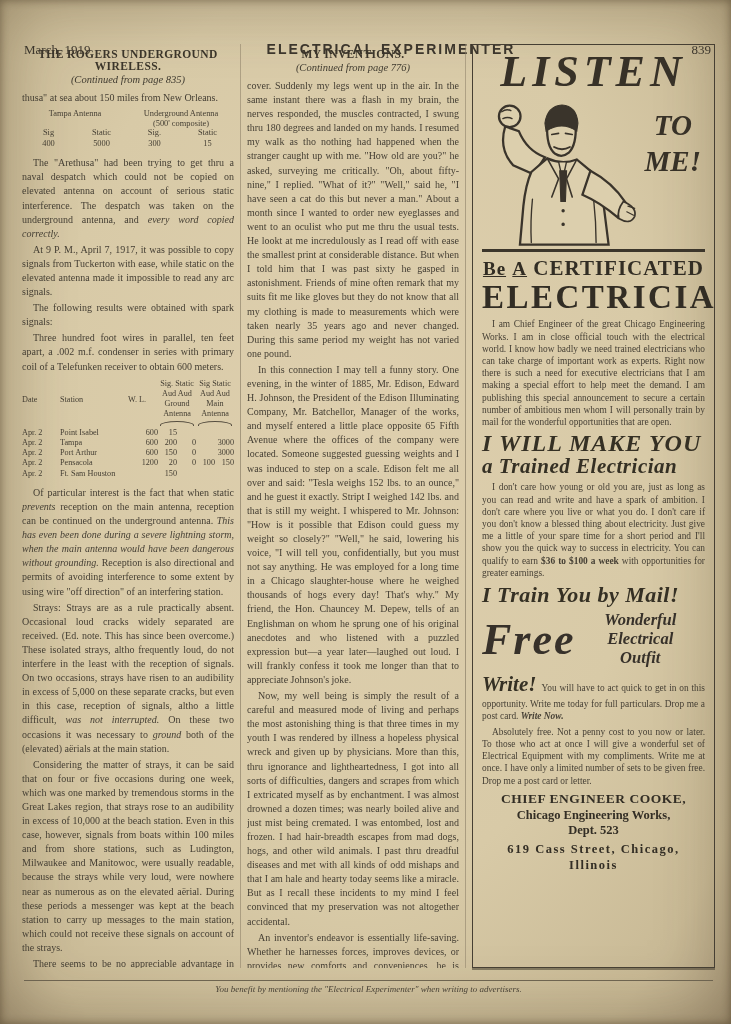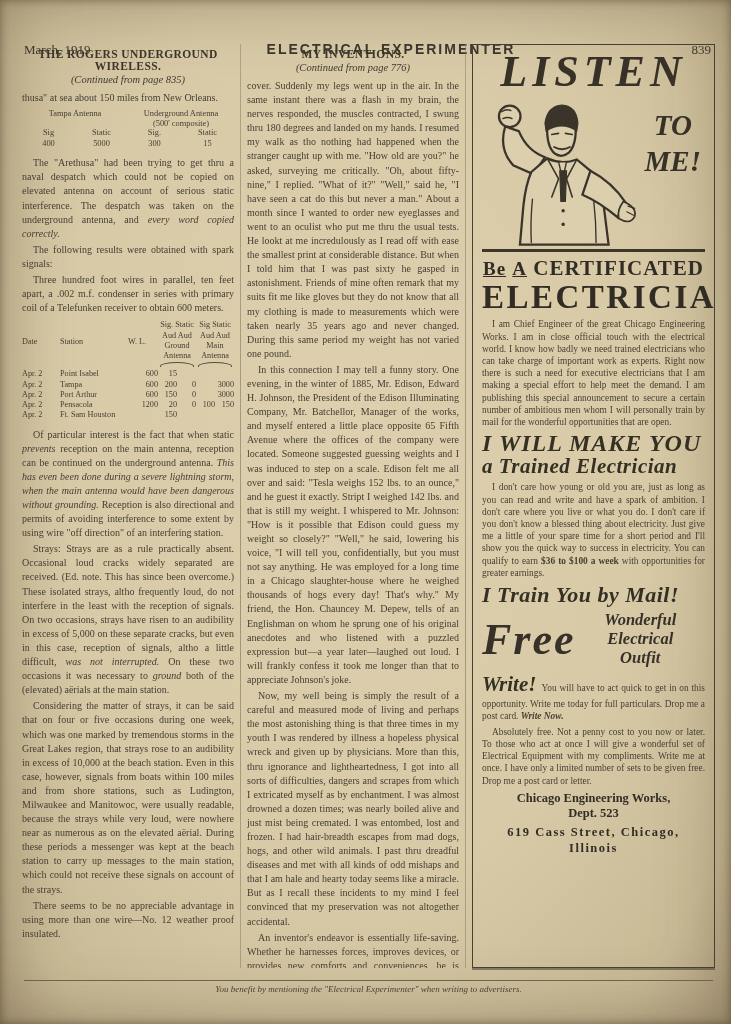--- a/index.html
+++ b/index.html
@@ -142,20 +142,21 @@
         </div>
         <div class="t1-row">
           <span>400</span>
           <span>5000</span>
           <span>300</span>
           <span>15</span>
         </div>
       </div>
 
       <p><span>The "Arethusa" had been trying to get thru a naval despatch which could not be copied on elevated antenna on account of serious static interference. The despatch was taken on the underground antenna, and </span><em>every word copied correctly.</em></p>
+      <p>At 9 P. M., April 7, 1917, it was possible to copy signals from Tuckerton with ease, while static on the elevated antenna made it impossible to read any arc signals.</p>
       <p>The following results were obtained with spark signals:</p>
       <p>Three hundred foot wires in parallel, ten feet apart, a .002 m.f. condenser in series with primary coil of a Telefunken receiver to obtain 600 meters.</p>
 
       <div class="t2">
         <div class="t2-head">
           <div class="plain">Date</div>
           <div class="plain">Station</div>
           <div class="plain">W. L.</div>
           <div class="grp">
             <div>Sig. Static</div>
@@ -303,20 +304,21 @@
         </span>
       </div>
 
       <p class="ad-p write-p">
         <span class="write-word">Write!</span><span>You will have to act quick to get in on this opportunity. Write me today for full particulars. Drop me a post card. </span><span class="wn">Write Now.</span>
       </p>
 
       <p class="ad-p">Absolutely free. Not a penny cost to you now or later. To those who act at once I will give a wonderful set of Electrical Equipment with my compliments. Write me at once. I have only a limited number of sets to be given free. Drop me a post card or letter.</p>
 
       <div class="sig">
+        <div class="sig1">CHIEF ENGINEER COOKE,</div>
         <div class="sig2">Chicago Engineering Works,</div>
         <div class="sig3">Dept. 523</div>
         <div class="sig4">619 Cass Street, Chicago, Illinois</div>
       </div>
     </aside>
 
   </div>
 
   <footer class="pg-footer">
     <div class="foot-rule"></div>

